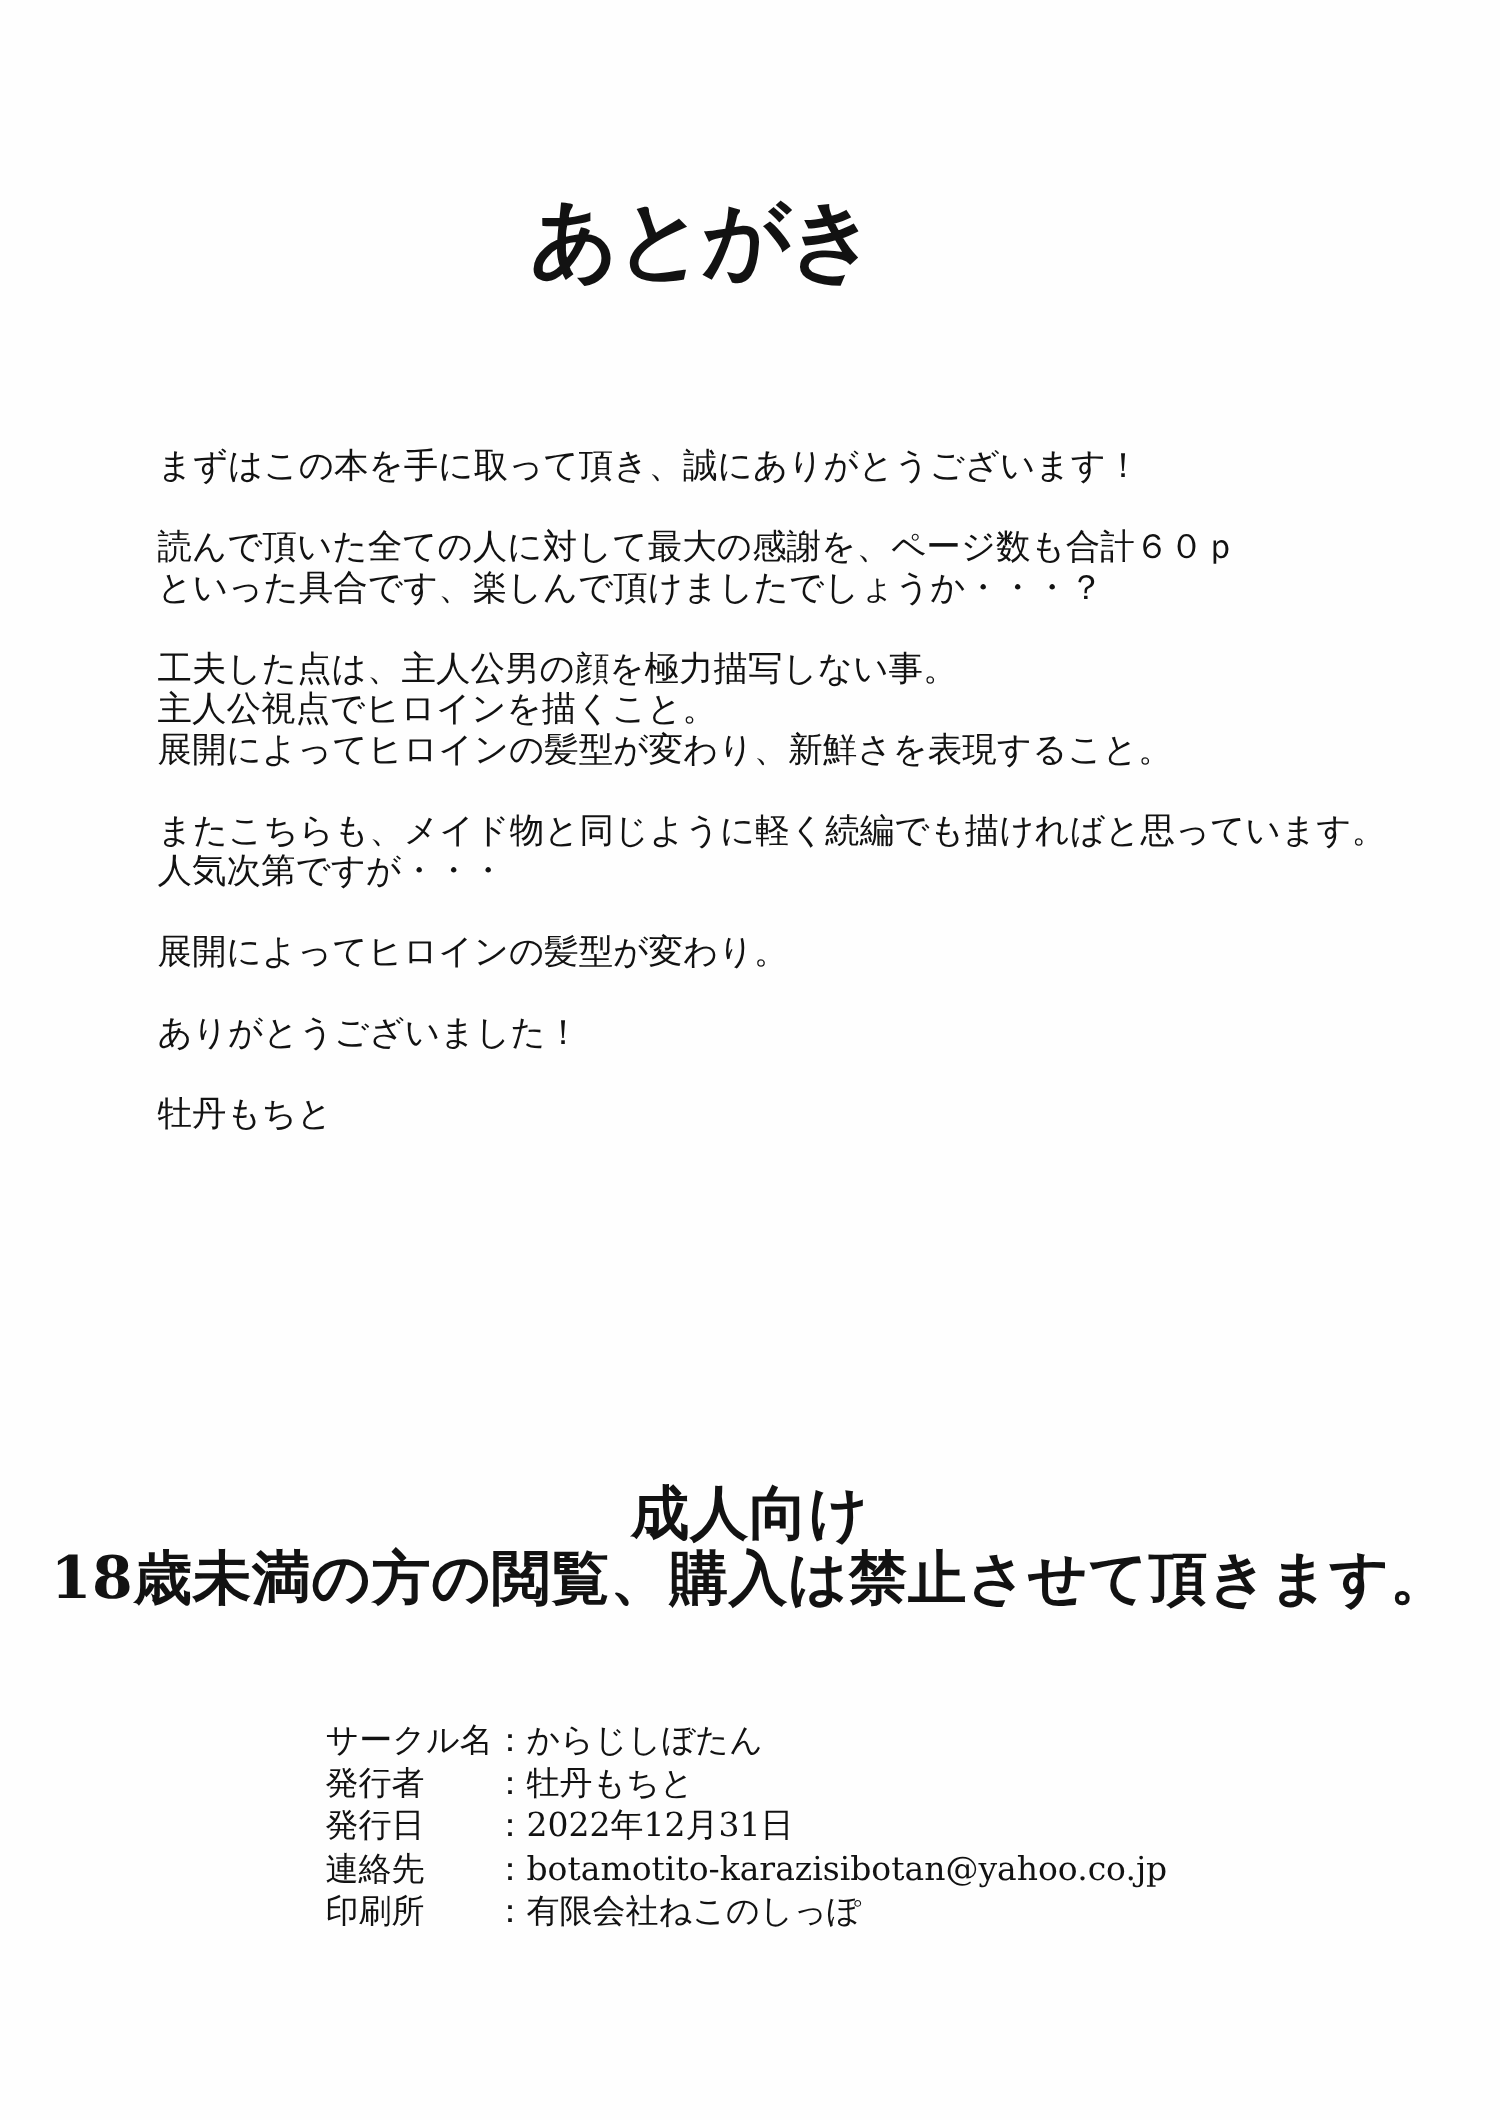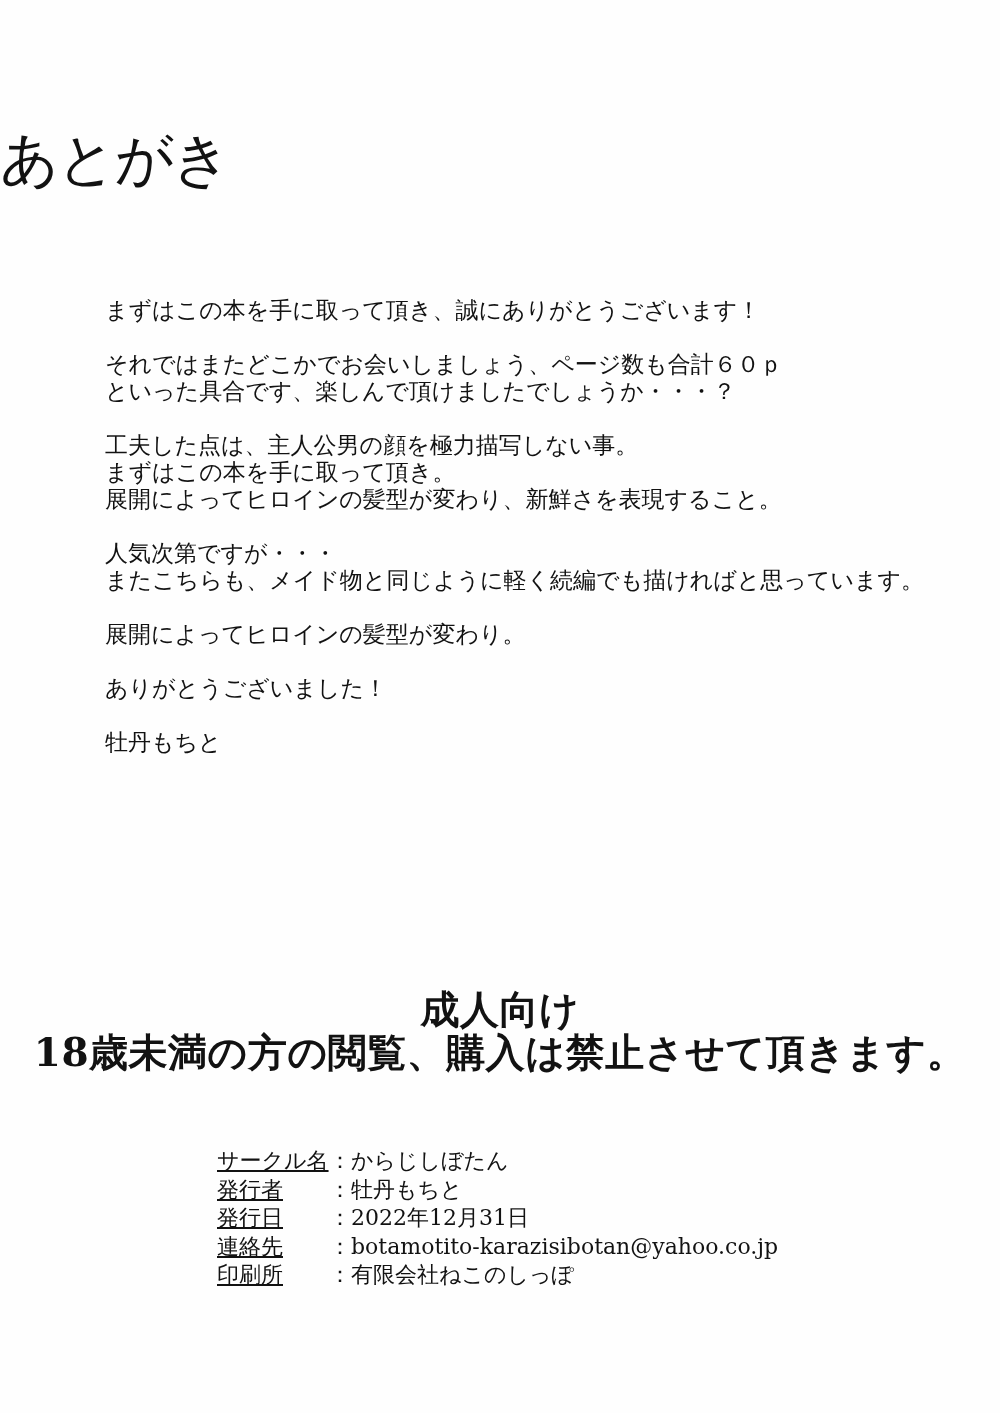--- a/index.html
+++ b/index.html
@@ -13,23 +13,23 @@
     color: #121212;
     overflow: hidden;
     font-family: "DejaVu Serif", "Liberation Serif", serif;
   }
   .title {
     position: absolute;
     top: 128px;
     left: 0;
     width: 100%;
     padding-right: 64px; 
-    text-align: left;
+    text-align: center;
     font-family: "DejaVu Sans", "Liberation Sans", sans-serif;
-    font-weight: 400;
+    font-weight: 700;
     font-size: 58px;
     letter-spacing: -2px;
     line-height: 1.1;
   }
   .afterword {
     position: absolute;
     left: 105px;
     top: 297px;
     width: 830px;
     font-size: 23px;
@@ -51,45 +51,45 @@
     letter-spacing: 0.5px;
   }
   .colophon {
     position: absolute;
     left: 217px;
     top: 1147px;
     font-size: 22px;
     line-height: 28.6px;
   }
   .colophon-row { display: flex; white-space: nowrap; }
-  .colophon-label { display: inline-block; min-width: 112px; text-decoration: underline; }
+  .colophon-label { display: inline-block; min-width: 112px; }
 </style>
 </head>
 <body>
 
 <div class="page">
 
   <h1 class="title">あとがき</h1>
 
   <div class="afterword">
     <p class="para">
       <span class="line">まずはこの本を手に取って頂き、誠にありがとうございます！</span>
     </p>
     <p class="para">
-      <span class="line">それではまたどこかでお会いしましょう、ページ数も合計６０ｐ</span>
+      <span class="line">読んで頂いた全ての人に対して最大の感謝を、ページ数も合計６０ｐ</span>
       <span class="line">といった具合です、楽しんで頂けましたでしょうか・・・？</span>
     </p>
     <p class="para">
       <span class="line">工夫した点は、主人公男の顔を極力描写しない事。</span>
-      <span class="line">まずはこの本を手に取って頂き。</span>
+      <span class="line">主人公視点でヒロインを描くこと。</span>
       <span class="line">展開によってヒロインの髪型が変わり、新鮮さを表現すること。</span>
     </p>
     <p class="para">
+      <span class="line">またこちらも、メイド物と同じように軽く続編でも描ければと思っています。</span>
       <span class="line">人気次第ですが・・・</span>
-      <span class="line">またこちらも、メイド物と同じように軽く続編でも描ければと思っています。</span>
     </p>
     <p class="para">
       <span class="line">展開によってヒロインの髪型が変わり。</span>
     </p>
     <p class="para">
       <span class="line">ありがとうございました！</span>
     </p>
     <p class="para signature">牡丹もちと</p>
   </div>
 

